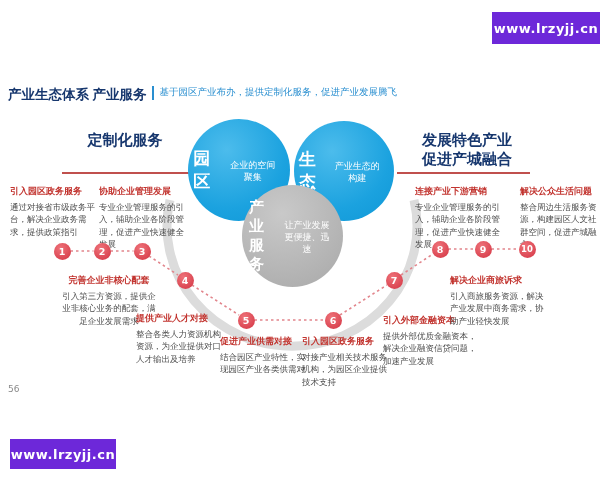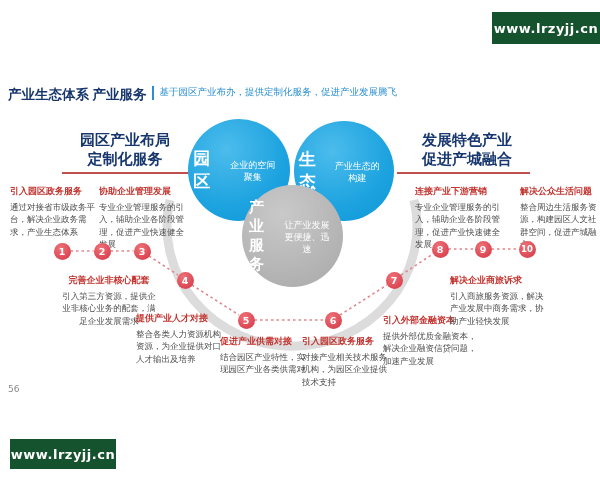--- a/index.html
+++ b/index.html
@@ -1,20 +1,20 @@
 <!DOCTYPE html>
 <html><head>
 <meta charset="utf-8">
 <style>
   * { margin:0; padding:0; box-sizing:border-box; }
   body { background:#ffffff; font-family:"DejaVu Sans","Liberation Sans",sans-serif; }
   .page { position:relative; width:600px; height:480px; background:#ffffff; overflow:hidden; }
 
   
-  .wm { position:absolute; background:#14532d; color:#ffffff; font-weight:bold;
+  .wm { position:absolute; background:#6d28d9; color:#ffffff; font-weight:bold;
         font-size:13px; display:flex; align-items:center; justify-content:center; letter-spacing:.5px; }
   .wm-top { right:0; top:12px; width:108px; height:32px; }
   .wm-bottom { left:10px; top:439px; width:106px; height:30px; }
 
   
   .title-row { position:absolute; left:8px; top:86px; display:flex; align-items:flex-start; white-space:nowrap;font-family:Liberation Serif, serif; }
   .main-title { font-size:13.5px; font-weight:bold; color:#17376e; }
   .title-bar { width:2px; height:14px; background:#2a8fd0; margin:0 5px 0 6px; }
   .sub-title { font-size:9.5px; color:#2a8fd0; }
 
@@ -84,21 +84,20 @@
   <div class="wm wm-top">www.lrzyjj.cn</div>
   <div class="wm wm-bottom">www.lrzyjj.cn</div>
 
   <div class="title-row">
     <span class="main-title">产业生态体系 产业服务</span>
     <span class="title-bar"></span>
     <span class="sub-title">基于园区产业布办，提供定制化服务，促进产业发展腾飞</span>
   </div>
 
   <div class="sec-header left">
-    <div>园区产业布局</div>
     <div>定制化服务</div>
   </div>
   <div class="red-rule left"></div>
 
   <div class="sec-header right">
     <div>发展特色产业</div>
     <div>促进产城融合</div>
   </div>
   <div class="red-rule right"></div>
 
@@ -121,21 +120,21 @@
   <div class="num" style="left:176.5px; top:271.5px;">4</div>
   <div class="num" style="left:237.5px; top:311.5px;">5</div>
   <div class="num" style="left:324.5px; top:311.5px;">6</div>
   <div class="num" style="left:385.5px; top:271.5px;">7</div>
   <div class="num" style="left:431.5px; top:240.5px;">8</div>
   <div class="num" style="left:474.5px; top:240.5px;">9</div>
   <div class="num n10" style="left:518.5px; top:240.5px;">10</div>
 
   <div class="blk" style="left:10px; top:185px; width:88px;">
     <div class="bt">引入园区政务服务</div>
-    <div class="bb">通过对接省市级政务平台，解决企业政务需求，产业生态体系</div>
+    <div class="bb">通过对接省市级政务平台，解决企业政务需求，提供政策指引</div>
   </div>
   <div class="blk" style="left:99px; top:185px; width:88px;">
     <div class="bt">协助企业管理发展</div>
     <div class="bb">专业企业管理服务的引入，辅助企业各阶段管理，促进产业快速健全发展</div>
   </div>
   <div class="blk" style="left:62px; top:274px; width:94px;text-align:center;">
     <div class="bt">完善企业非核心配套</div>
     <div class="bb">引入第三方资源，提供企业非核心业务的配套，满足企业发展需求</div>
   </div>
   <div class="blk" style="left:136px; top:312px; width:90px;">

